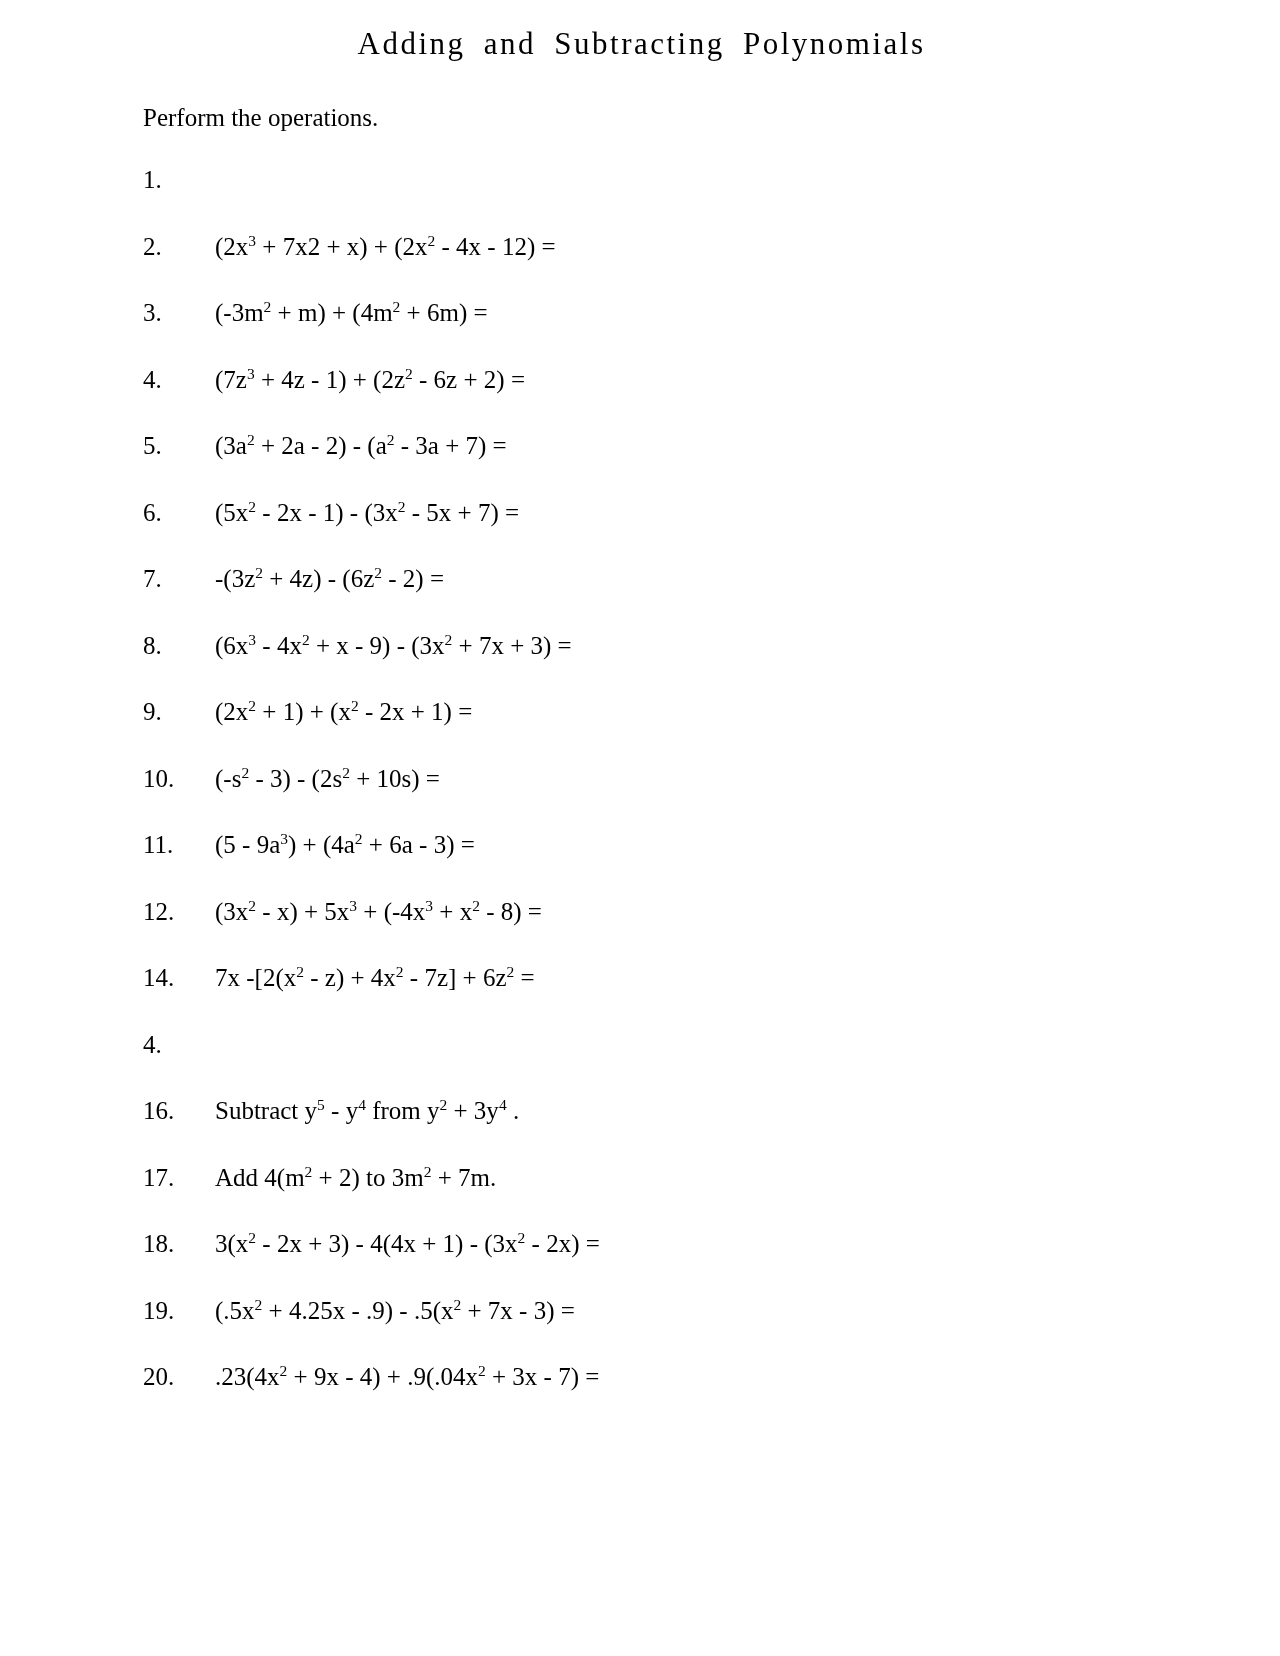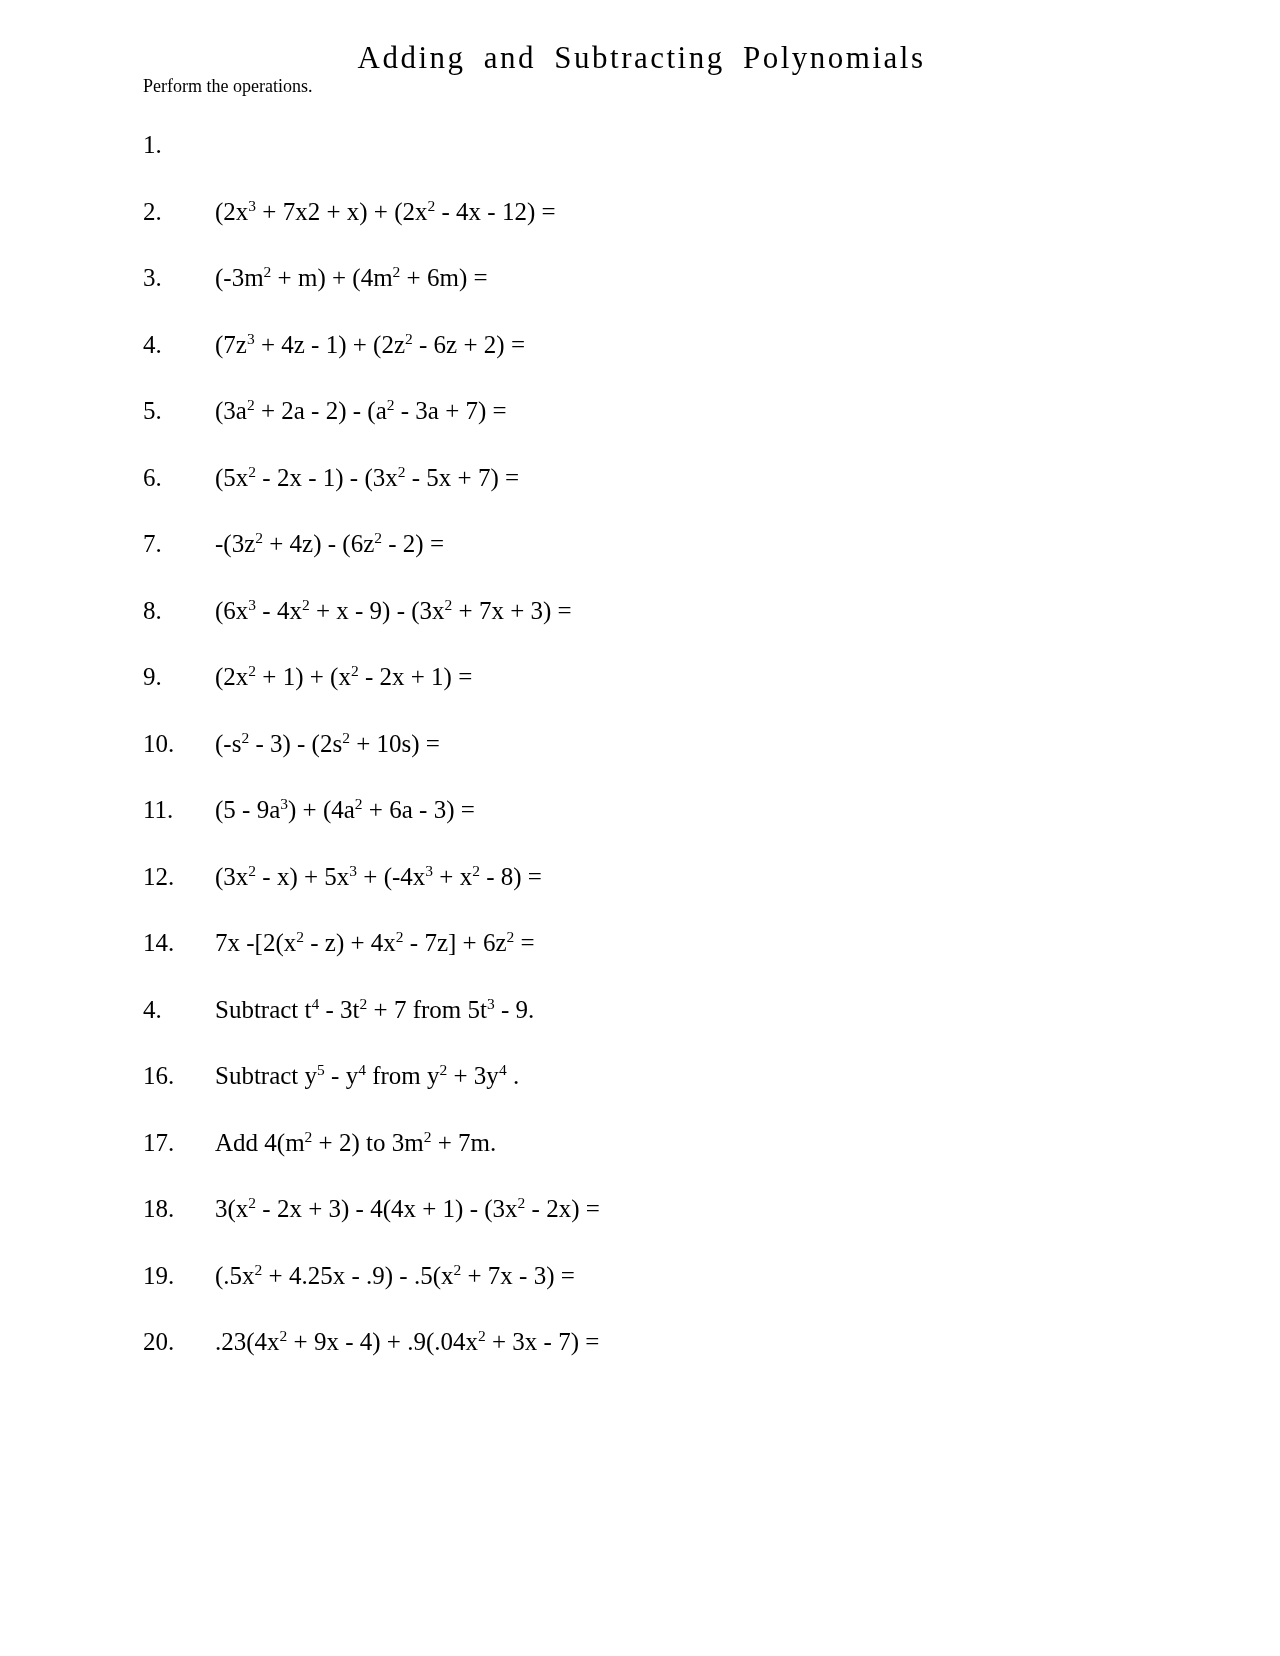--- a/index.html
+++ b/index.html
@@ -11,32 +11,33 @@
     width: 1280px;
     height: 1656px;
     font-family: "Liberation Serif", serif;
     color: #000000;
     overflow: hidden;
   }
   .page {
     box-sizing: border-box;
     width: 1280px;
     height: 1588px;
-    padding: 40px 70px 0 143px;
+    padding: 26px 70px 0 143px;
   }
   .title {
     text-align: center;
     font-size: 31px;
     letter-spacing: 2.5px;
     word-spacing: 8px;
     margin: 0 70px 0 0;
     font-weight: 400;
   }
   .instruction {
-    font-size: 18px;
+    font-size: 25px;
+    margin-top: 42px;
   }
   .problems {
     margin-top: 34px;
   }
   .problem-row {
     display: flex;
     align-items: baseline;
     font-size: 25px;
     margin-bottom: 38.5px;
     white-space: nowrap;
@@ -104,21 +105,20 @@
       <div class="problem-row">
         <div class="problem-number">12.</div>
         <div class="problem-text">(3x<sup>2</sup> - x) + 5x<sup>3</sup> + (-4x<sup>3</sup> + x<sup>2</sup> - 8) =</div>
       </div>
       <div class="problem-row">
         <div class="problem-number">14.</div>
         <div class="problem-text">7x -[2(x<sup>2</sup> - z) + 4x<sup>2</sup> - 7z] + 6z<sup>2</sup> =</div>
       </div>
       <div class="problem-row">
         <div class="problem-number">4.</div>
-        <div class="problem-text">Subtract t<sup>4</sup> - 3t<sup>2</sup> + 7 from 5t<sup>3</sup> - 9.</div>
       </div>
       <div class="problem-row">
         <div class="problem-number">16.</div>
         <div class="problem-text">Subtract y<sup>5</sup> - y<sup>4</sup> from y<sup>2</sup> + 3y<sup>4</sup> .</div>
       </div>
       <div class="problem-row">
         <div class="problem-number">17.</div>
         <div class="problem-text">Add 4(m<sup>2</sup> + 2) to 3m<sup>2</sup> + 7m.</div>
       </div>
       <div class="problem-row">

